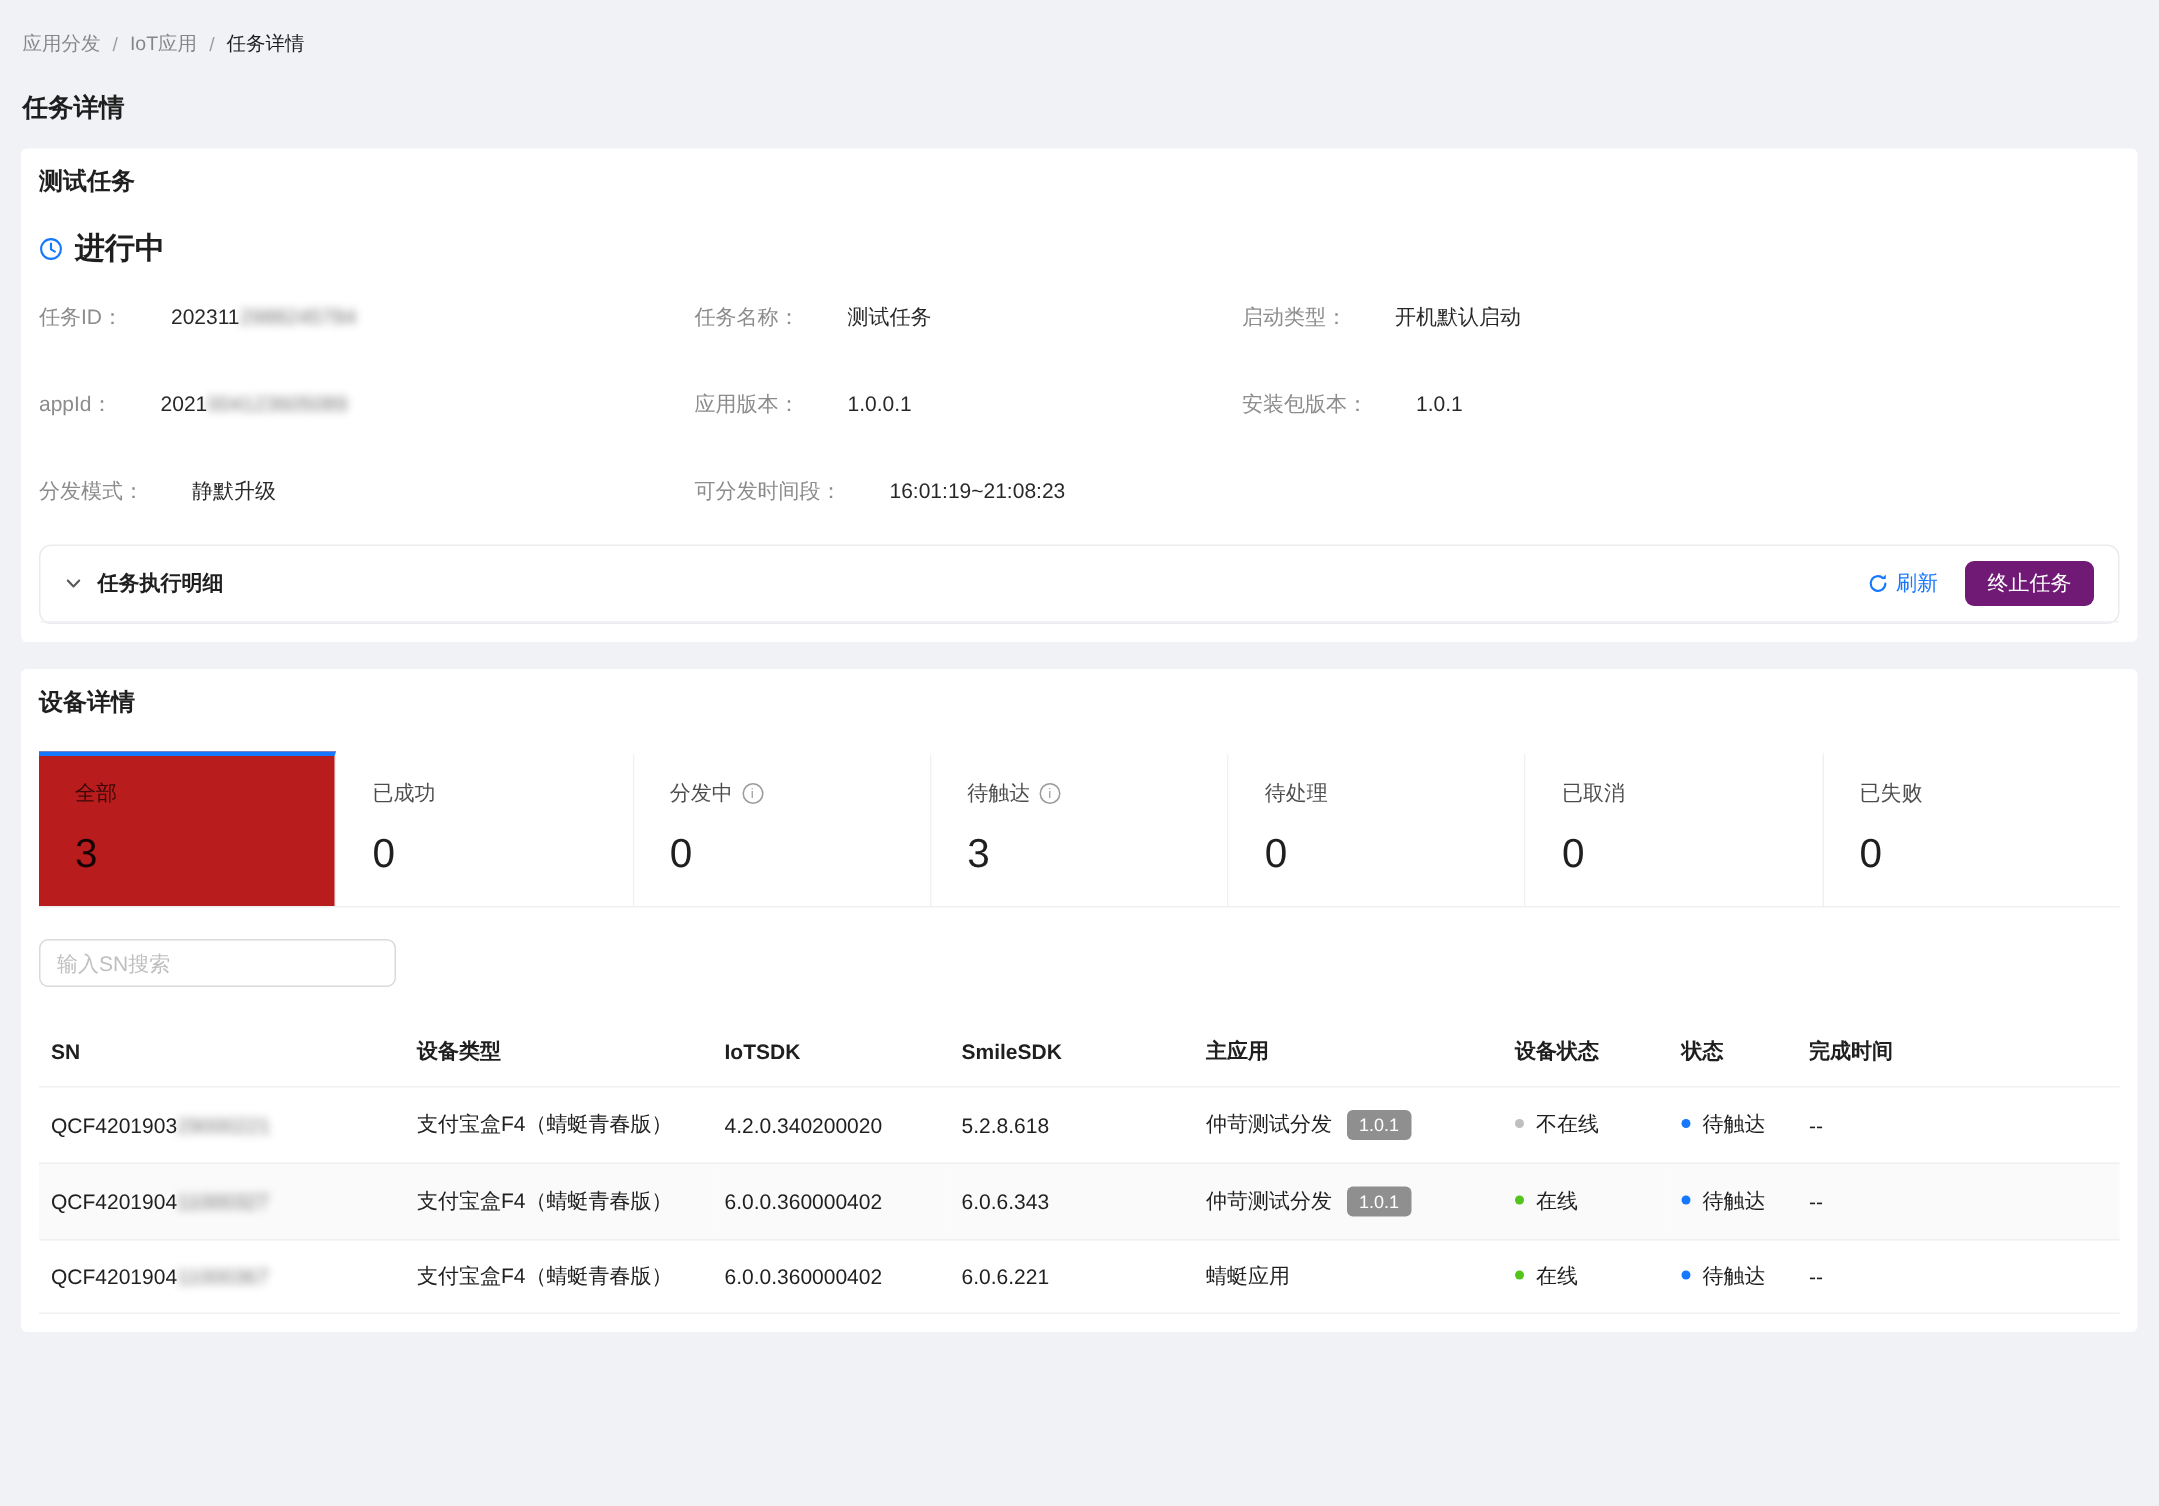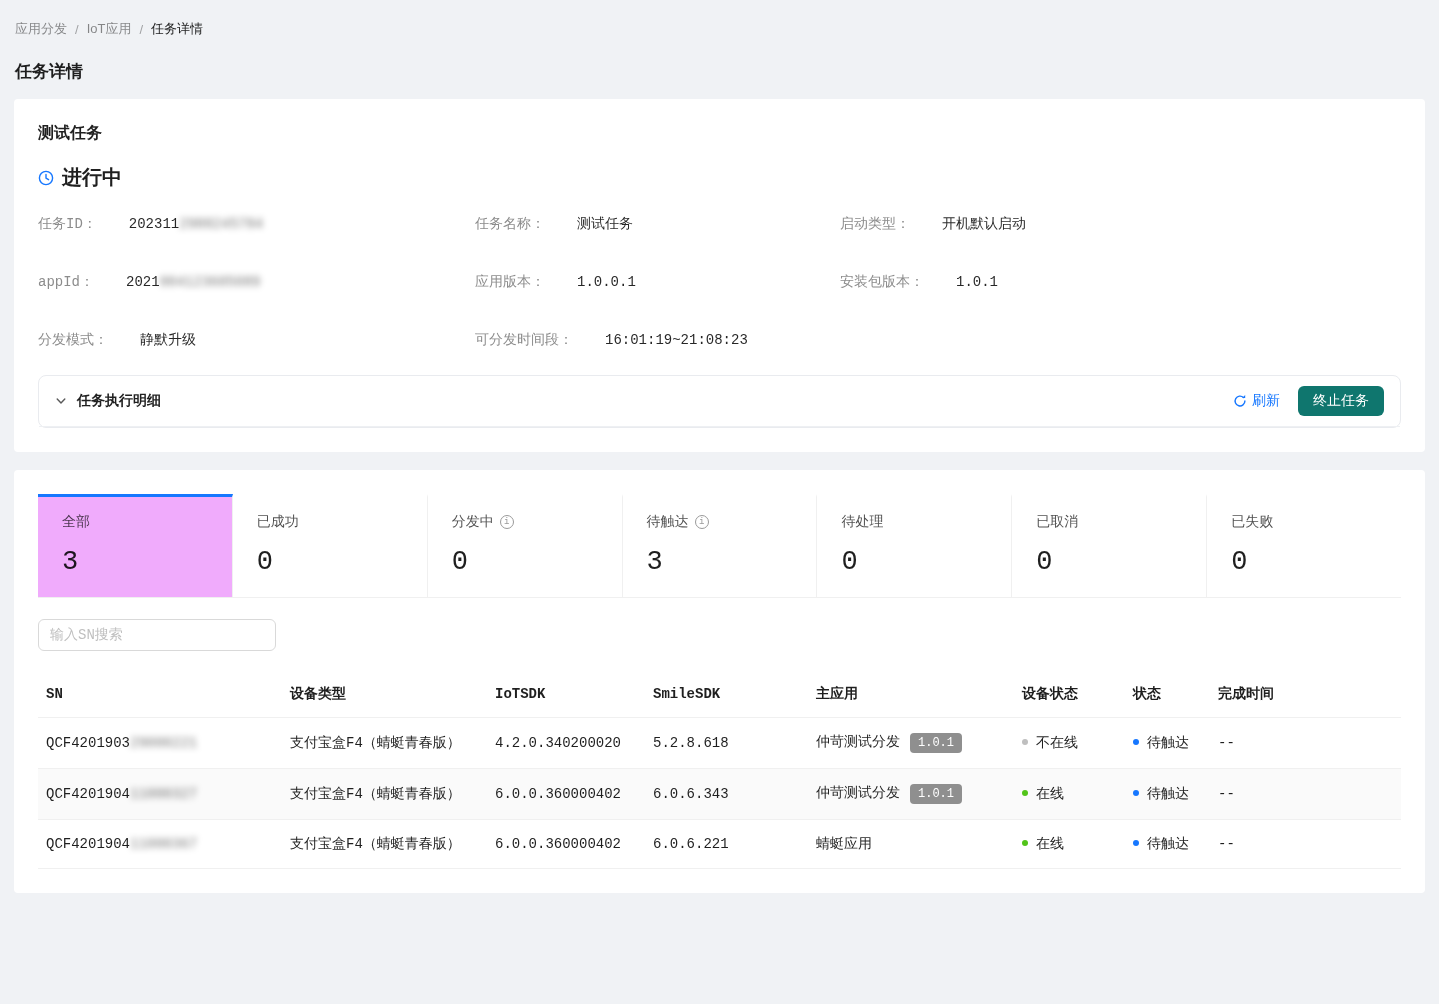--- a/index.html
+++ b/index.html
@@ -14,21 +14,21 @@
 
   
   .breadcrumb { display: flex; align-items: center; gap: 8px; font-size: 13px; padding-left: 1px; }
   .crumb { color: rgba(0,0,0,.45); cursor: pointer; }
   .crumb.current { color: rgba(0,0,0,.88); }
   .crumb-sep { color: rgba(0,0,0,.35); }
 
   .page-title { font-size: 17px; font-weight: 700; margin: 22px 0 16px; padding-left: 1px; }
 
   
-  .card { background: #fff; border-radius: 4px; padding: 24px; font-family: Liberation Mono, monospace; }
+  .card { background: #fff; border-radius: 4px; padding: 12px; }
   .card + .card { margin-top: 18px; }
 
   
   .task-title { font-size: 16px; font-weight: 700; }
   .status-row { display: flex; align-items: center; gap: 8px; margin-top: 20px; }
   .status-text { font-weight: 700; font-size: 20px; }
   .clock-icon { display: inline-flex; }
 
   .fields-grid {
     display: grid;
@@ -48,40 +48,40 @@
     display: flex; align-items: center;
     padding: 10px 16px;
     border-bottom: 1px solid #eef0f3;
     cursor: pointer;
   }
   .exec-chevron { display: inline-flex; margin-right: 10px; }
   .exec-title { font-weight: 600; }
   .exec-actions { margin-left: auto; display: flex; align-items: center; gap: 18px; }
   .refresh-link { display: inline-flex; align-items: center; gap: 5px; color: #1677ff; cursor: pointer; background: none; border: none; font-size: 14px; font-family: inherit; }
   .danger-btn {
-    background: #0f766e; color: #fff; border: none; border-radius: 6px;
+    background: #701a75; color: #fff; border: none; border-radius: 6px;
     padding: 6px 15px; font-size: 14px; cursor: pointer; font-family: inherit;
   }
   .exec-body { padding: 20px 16px 34px; display: flex; align-items: center; gap: 8px; }
   .install-label { font-weight: 700; }
   .install-percent { font-weight: 500; }
   .install-time { color: #8c8c8c; margin-left: 4px; }
 
   
   .device-title { font-size: 16px; font-weight: 700; margin-bottom: 22px; }
 
   .tabs { display: flex; border-bottom: 1px solid #f0f0f0; }
   .tab {
     flex: 1 1 0; padding: 16px 24px 20px;
     border-right: 1px solid #f0f0f0;
     border-top: 3px solid transparent;
     cursor: pointer; background: #fff;
   }
   .tab:last-child { border-right: none; }
-  .tab.active { border-top-color: #1677ff; background: #f0abfc; }
+  .tab.active { border-top-color: #1677ff; background: #b91c1c; }
   .tab-label { display: flex; align-items: center; gap: 6px; color: rgba(0,0,0,.7); font-size: 14px; }
   .tab-count { font-size: 27px; line-height: 30px; margin-top: 16px; color: rgba(0,0,0,.88); }
   .info-icon {
     width: 14px; height: 14px; border: 1px solid #9a9a9a; border-radius: 50%;
     display: inline-flex; align-items: center; justify-content: center;
     font-size: 9px; color: #9a9a9a; font-style: normal;
   }
 
   .sn-search {
     margin-top: 21px; width: 238px; height: 32px;
@@ -200,20 +200,21 @@
             </span>
             <span>刷新</span>
           </button>
           <button class="danger-btn">终止任务</button>
         </span>
       </div>
     </div>
   </div>
 
   <div class="card">
+    <div class="device-title">设备详情</div>
 
     <div class="tabs">
       <div class="tab active">
         <div class="tab-label">
             <span>全部</span>
           </div>
         <div class="tab-count">3</div>
       </div>
       <div class="tab">
         <div class="tab-label">

